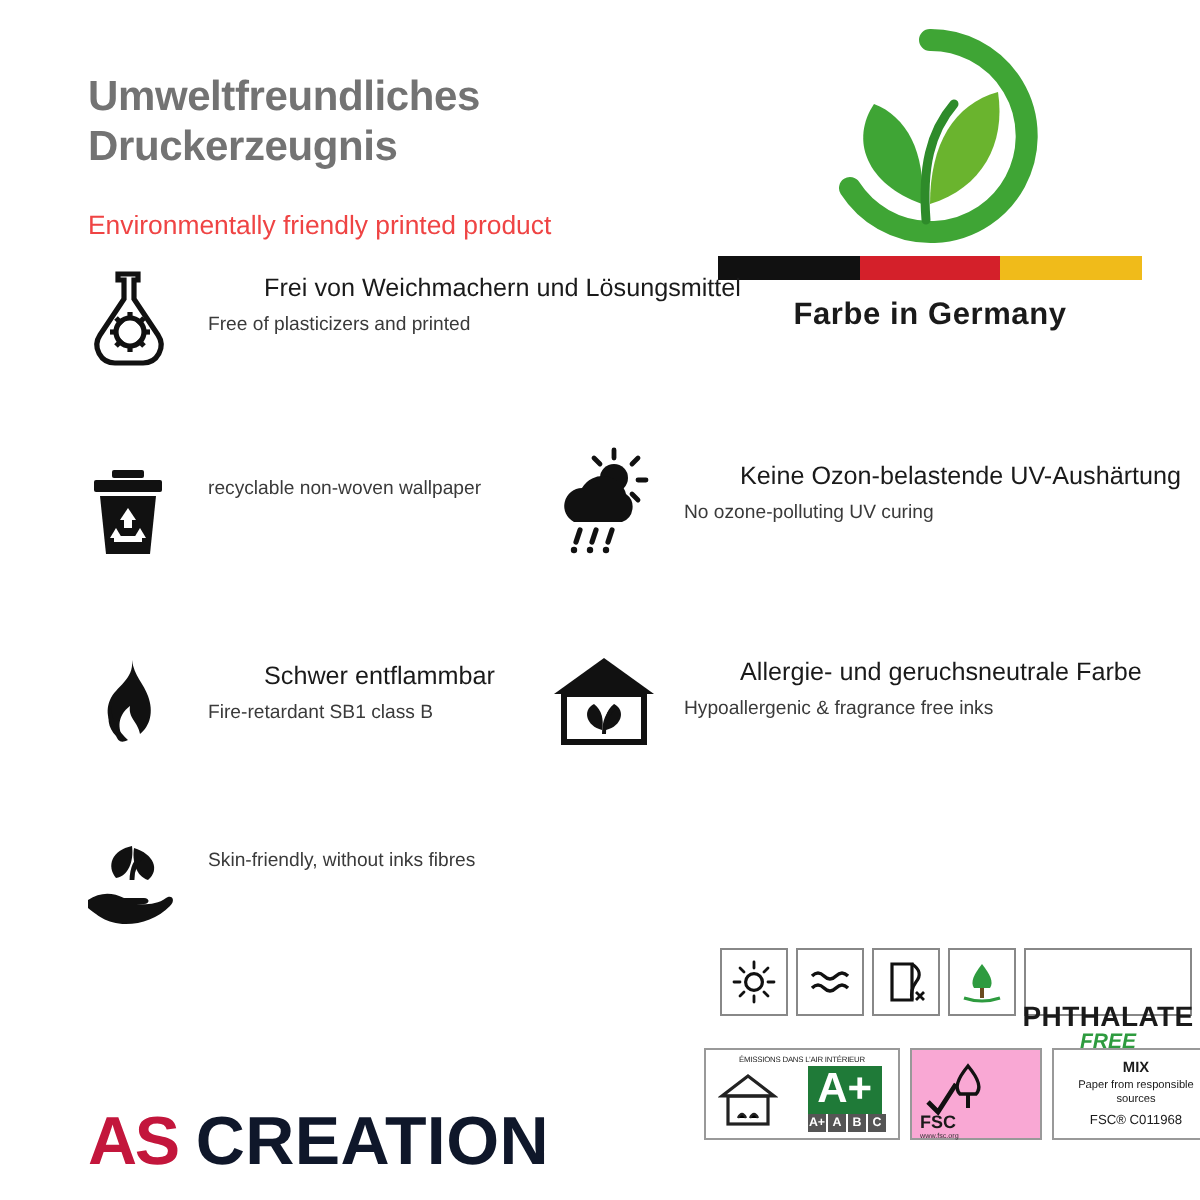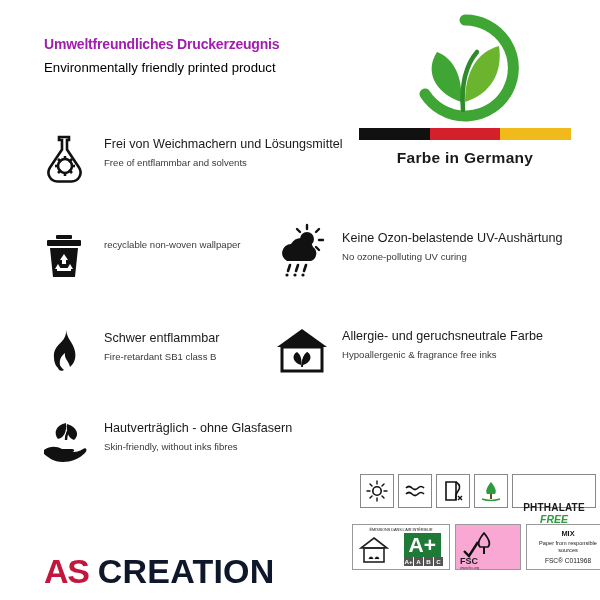--- a/index.html
+++ b/index.html
@@ -12,25 +12,25 @@
     overflow: hidden;
     position: relative;
   }
   .page { position: relative; width: 600px; height: 600px; }
 
   
   .header {
     position: absolute; left: 44px; top: 36px; width: 330px;
   }
   .title-de {
-    font-size: 14px; font-weight: bold; letter-spacing: -0.2px;
-    color: #a21caf; line-height: 1.2;
+    font-size: 21px; font-weight: bold; letter-spacing: -0.2px;
+    color: #737373; line-height: 1.2;
   }
   .title-en {
-    font-size: 13.2px; font-weight: normal; color: #000000; margin-top: 7px;
+    font-size: 13.2px; font-weight: normal; color: #ef4444; margin-top: 19px;
   }
 
   
   .logo-block { position: absolute; left: 340px; top: 14px; width: 250px; }
   .leaf-logo { position: relative; width: 124px; height: 108px; margin: 0 auto; }
   .flag { width: 212px; height: 12px; margin: 6px auto 0; display: flex; }
   .flag div { flex: 1 1 0; }
   .flag .black { background: #111; }
   .flag .red { background: #d4202a; }
   .flag .gold { background: #f0bb1a; }
@@ -42,21 +42,21 @@
   
   .feature {
     position: absolute; display: flex; align-items: flex-start;
   }
   .feature .ico {
     width: 60px; height: 60px; flex: 0 0 60px;
     display: flex; align-items: center; justify-content: center;
   }
   .feature .txt { margin-left: 10px; padding-top: 9px; }
   .feature .t1 {
-    font-size: 12.6px; color: #1a1a1a; line-height: 1.25; font-weight: normal;
+    font-size: 12.6px; color: #1a1a1a; line-height: 1.25; font-weight: normal; margin-left: 28px;
   }
   .feature .t2 { font-size: 9.6px; color: #3a3a3a; margin-top: 4px; }
 
   .f-left { left: 34px; }
   .f-right { left: 272px; }
 
   .f1 { top: 128px; }
   .f2 { top: 226px; }
   .f3 { top: 322px; }
   .f4 { top: 412px; }
@@ -84,21 +84,21 @@
   }
   .cert-box {
     width: 34px; height: 34px; border: 1px solid #888; background: #fff;
     display: flex; align-items: center; justify-content: center;
   }
   .phthalate {
     width: 84px; height: 34px; border: 1px solid #888; background: #fff;
     display: flex; flex-direction: column; align-items: center; justify-content: center;
     line-height: 1;
   }
-  .phthalate .p1 { font-size: 10px; font-weight: bold; letter-spacing: 0.2px; margin-top: 46px; }
+  .phthalate .p1 { font-size: 14px; font-weight: bold; letter-spacing: 0.2px; margin-top: 46px; }
   .phthalate .p2 { font-size: 10.5px; font-weight: bold; color: #2e9b3f; margin-top: 1px; font-style: italic; }
 
   .cert-row2 {
     position: absolute; left: 352px; top: 524px;
     display: flex; align-items: stretch; gap: 5px;
   }
   .aplus {
     width: 98px; height: 46px; border: 1px solid #999; background: #fff;
     position: relative; overflow: hidden;
   }
@@ -180,21 +180,21 @@
             <line x1="35" y1="36" x2="39" y2="36"></line>
           <line x1="22" y1="29" x2="25" y2="32"></line>
             <line x1="33" y1="40" x2="36" y2="43"></line>
           <line x1="36" y1="29" x2="33" y2="32"></line>
             <line x1="25" y1="40" x2="22" y2="43"></line>
         </g>
       </svg>
     </div>
     <div class="txt">
       <div class="t1">Frei von Weichmachern und Lösungsmittel</div>
-      <div class="t2">Free of entflammbar and solvents</div>
+      <div class="t2">Free of plasticizers and printed</div>
     </div>
   </div>
 
   <div class="feature f-left f2">
     <div class="ico">
       <svg width="56" height="56" viewBox="0 0 56 56">
         <rect x="20" y="7" width="16" height="4" rx="1" fill="#111"></rect>
         <rect x="11" y="12" width="34" height="6" rx="1" fill="#111"></rect>
         <path d="M14 20 h28 l-3 29 H17 z" fill="#111"></path>
         <g fill="#fff">
@@ -229,21 +229,20 @@
     <div class="ico">
       <svg width="56" height="56" viewBox="0 0 56 56">
         <path d="M30 9 C20 11 17 19 22 25 C28 24 31 17 30 9 Z" fill="#111"></path>
         <path d="M31 10 C41 13 44 21 38 26 C32 24 30 17 31 10 Z" fill="#111"></path>
         <path d="M30 26 C30 20 32 16 36 13" stroke="#111" stroke-width="2.4" fill="none"></path>
         <path d="M8 36 C14 32 20 32 26 35 l10 0 c3 0 3 3 0 3 h-7 c6 0 13 1 18 -3
                  c3 -2 5 1 2 4 c-6 6 -14 9 -22 9 C17 48 12 43 8 40 Z" fill="#111"></path>
       </svg>
     </div>
     <div class="txt">
-      <div class="t1">Hautverträglich - ohne Glasfasern</div>
       <div class="t2">Skin-friendly, without inks fibres</div>
     </div>
   </div>
 
   <div class="feature f-right f5">
     <div class="ico">
       <svg width="58" height="58" viewBox="0 0 58 58">
         <circle cx="34" cy="16" r="7" fill="#111"></circle>
         <g stroke="#111" stroke-width="2.4" stroke-linecap="round">
           <line x1="34" y1="2" x2="34" y2="6"></line>

